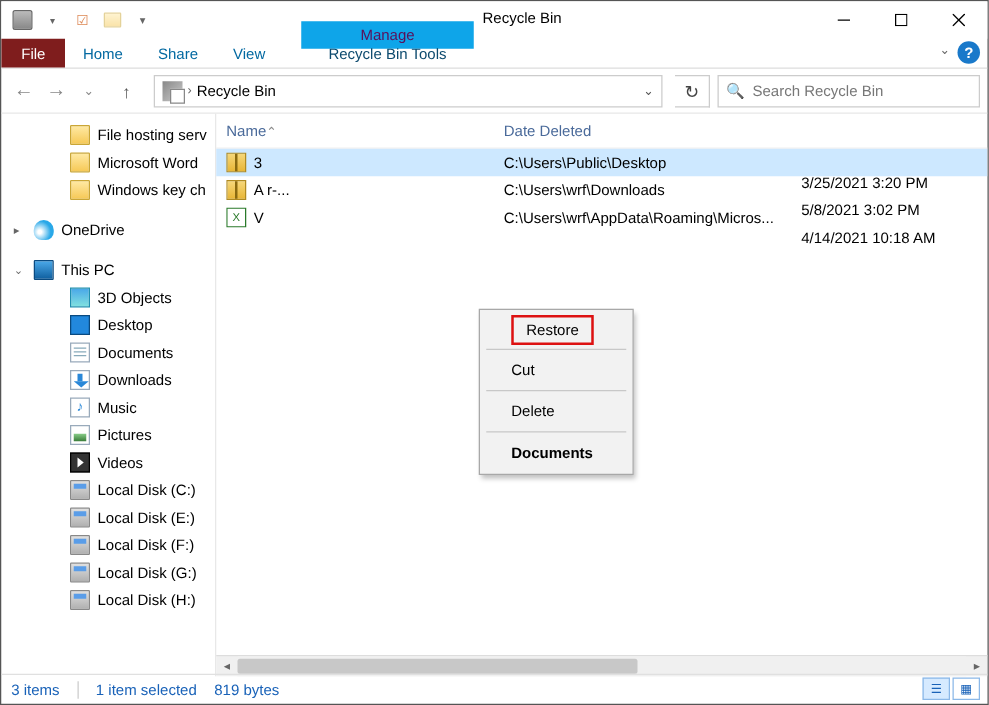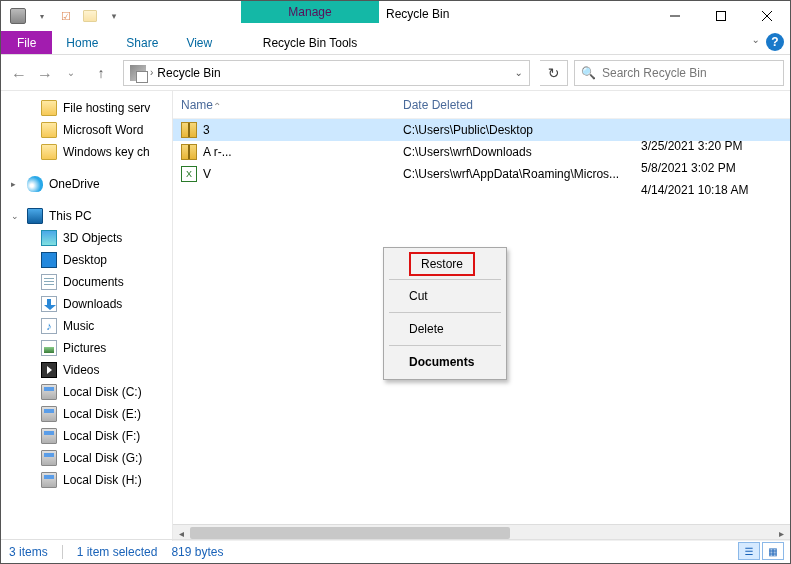--- a/index.html
+++ b/index.html
@@ -2,31 +2,31 @@
 <html><head>
 <meta charset="utf-8">
 <style>
 * { box-sizing: border-box; margin: 0; padding: 0; }
 body { font-family: "Segoe UI", Arial, sans-serif; font-size: 12px; background: #fff; color: #000; width: 791px; height: 564px; overflow: hidden; border: 1px solid #555; position: relative; }
 
 
 .titlebar { height: 30px; display: flex; align-items: stretch; background: #fff; }
 .qat { display: flex; align-items: center; padding: 0 6px; gap: 2px; }
 .qat-btn { width: 22px; height: 22px; display: inline-flex; align-items: center; justify-content: center; font-size: 11px; }
-.ctx-tab-head { width: 138px; text-align: center; background: #14b8a6; color: #5a0f5a; font-size: 12px; line-height: 22px; margin-top: 0; align-self: flex-start; height: 22px; position: absolute; left: 240px; top: 0; }
+.ctx-tab-head { width: 138px; text-align: center; background: #0ea5e9; color: #5a0f5a; font-size: 12px; line-height: 22px; margin-top: 16px; align-self: flex-start; height: 22px; position: absolute; left: 240px; top: 0; }
 .title-text { position: absolute; left: 385px; top: 6px; font-size: 12px; }
 .win-controls { position: absolute; right: 0; top: 0; display: flex; }
 .win-btn { width: 46px; height: 30px; display: flex; align-items: center; justify-content: center; font-size: 12px; }
 .win-btn svg { width: 10px; height: 10px; }
 
 
 .tabs { height: 24px; display: flex; align-items: stretch; border-bottom: 1px solid #ddd; position: relative; }
-.tab-file { background: #a21caf; color: #fff; padding: 0 16px; line-height: 24px; font-size: 12px; }
+.tab-file { background: #7f1d1d; color: #fff; padding: 0 16px; line-height: 24px; font-size: 12px; }
 .tab { padding: 0 14px; line-height: 24px; font-size: 12px; color: #0369a1; }
-.ctx-tab { width: 138px; text-align: center; line-height: 24px; color: #000000; position: absolute; left: 240px; }
+.ctx-tab { width: 138px; text-align: center; line-height: 24px; color: #0c4a6e; position: absolute; left: 240px; }
 .ribbon-expand { position: absolute; right: 30px; top: 3px; color: #666; font-size: 10px; }
 .help-btn { position: absolute; right: 6px; top: 2px; width: 18px; height: 18px; border-radius: 50%; background: #1979ca; color: #fff; text-align: center; line-height: 18px; font-size: 12px; font-weight: bold; }
 
 
 .navbar { height: 36px; display: flex; align-items: center; padding: 4px 6px; gap: 6px; border-bottom: 1px solid #e8e8e8; }
 .nav-arrows { display: flex; gap: 2px; color: #888; }
 .nav-arrow { width: 24px; height: 24px; display: flex; align-items: center; justify-content: center; font-size: 16px; }
 .nav-up { width: 24px; height: 24px; display: flex; align-items: center; justify-content: center; color: #555; font-size: 14px; }
 .breadcrumb { flex: 1; height: 26px; border: 1px solid #ccc; display: flex; align-items: center; padding: 0 6px; gap: 4px; margin: 0 4px; }
 .bc-icon { width: 16px; height: 16px; background: linear-gradient(135deg,#888,#ccc); position: relative; }
@@ -37,21 +37,21 @@
 .search { width: 210px; height: 26px; border: 1px solid #ccc; display: flex; align-items: center; padding: 0 6px; color: #777; gap: 6px; }
 .search-ic { font-size: 12px; color: #555; }
 .search input { border: none; outline: none; font-size: 12px; width: 170px; color: #000; }
 .search input::placeholder { color: #777; }
 
 
 .body { display: flex; height: calc(564px - 30px - 24px - 36px - 24px); }
 .tree { width: 172px; border-right: 1px solid #e8e8e8; padding: 6px 0 0 0; overflow: hidden; }
 .tree-group { margin-bottom: 10px; }
 .tree-item { display: flex; align-items: center; gap: 6px; height: 22px; padding-left: 24px; font-size: 12px; white-space: nowrap; overflow: hidden; }
-.tree-item.child { padding-left: 40px; }
+.tree-item.child { padding-left: 55px; }
 .tree-item .exp { width: 10px; margin-left: -14px; color: #666; font-size: 9px; visibility: hidden; }
 .tree-item.has-exp .exp { visibility: visible; }
 .ic { width: 16px; height: 16px; display: inline-block; flex-shrink: 0; }
 .ic-folder { background: linear-gradient(#ffe9a3,#f6c957); border: 1px solid #caa636; border-radius: 1px; }
 .ic-onedrive { background: radial-gradient(circle at 30% 60%, #fff 10%, #29a8e8 60%); border-radius: 50% 50% 40% 40%; }
 .ic-monitor { background: linear-gradient(#4aa8e8,#1060a0); border: 1px solid #0a4a80; border-radius: 1px; }
 .ic-3d { background: linear-gradient(#4aa8e8,#80e0e0); border: 1px solid #2090b0; }
 .ic-desktop { background: #2288dd; border: 1px solid #0a4a80; }
 .ic-docs { background: #fff; border: 1px solid #9ab; position: relative; }
 .ic-docs::after{content:"";position:absolute;left:2px;top:3px;right:2px;height:1px;background:#8ab;box-shadow:0 3px 0 #8ab,0 6px 0 #8ab;}

